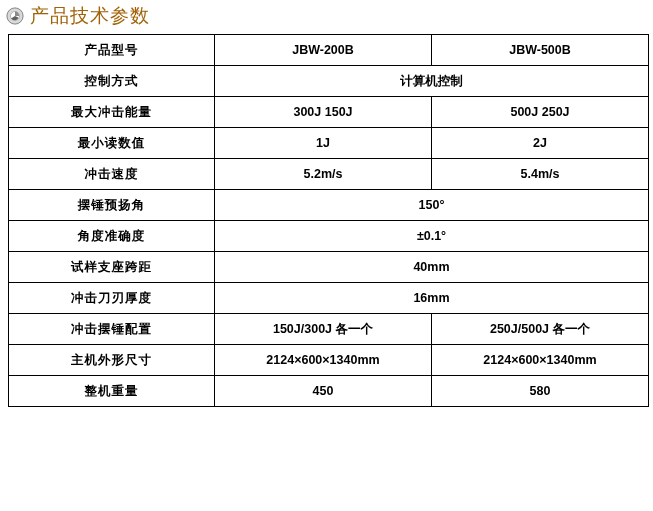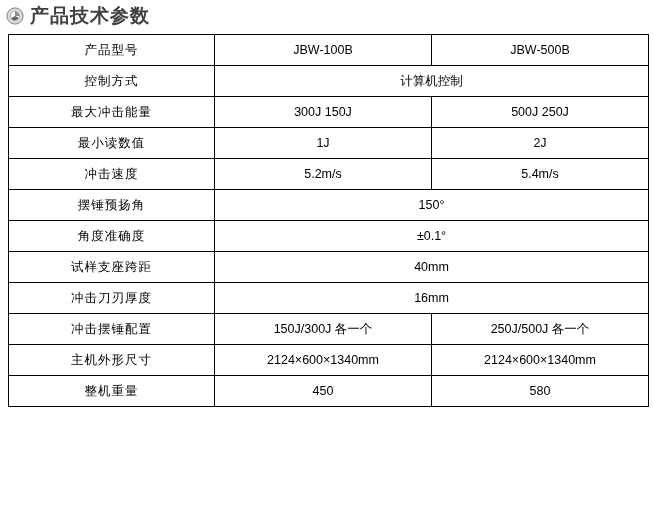--- a/index.html
+++ b/index.html
@@ -29,41 +29,41 @@
   }
   .title-icon {
     width: 18px;
     height: 18px;
     margin-right: 6px;
     flex: 0 0 auto;
     display: block;
   }
   .title-text {
     font-size: 19px;
-    font-weight: bold;
+    font-weight: normal;
     letter-spacing: 1px;
     line-height: 20px;
-    color: #404040;
+    color: #a16207;
   }
   table.spec {
     border-collapse: collapse;
     width: 637px;
     margin-left: 8px;
     margin-top: 4px;
     table-layout: fixed;
   }
   table.spec td {
     border: 1px solid #000000;
     font-size: 12.5px;
     text-align: center;
     vertical-align: middle;
     padding: 0;
     height: 30px;
     line-height: 15px;
-    font-weight: normal;
+    font-weight: bold;
     color: #000;
   }
   td.label {
     width: 205px;
     letter-spacing: 1px;
   }
   td.val {
     width: 216px;
   }
   td.val-span {
@@ -82,21 +82,21 @@
       <path d="M10 5 L10 10 L14.5 10 A4.5 4.5 0 0 0 10 5 Z" fill="#8c8c8c"></path>
       <path d="M10 10 L5.6 12.8 A5 5 0 0 0 14 12 Z" fill="#5f5f5f"></path>
     </svg>
     <div class="title-text">产品技术参数</div>
   </div>
 
   <table class="spec">
     <tbody>
       <tr>
         <td class="label">产品型号</td>
-        <td class="val">JBW-100B</td>
+        <td class="val">JBW-200B</td>
         <td class="val">JBW-500B</td>
       </tr>
 
       <tr>
         <td class="label">控制方式</td>
         <td class="val-span" colspan="2">计算机控制</td>
       </tr>
 
       <tr>
         <td class="label">最大冲击能量</td>

